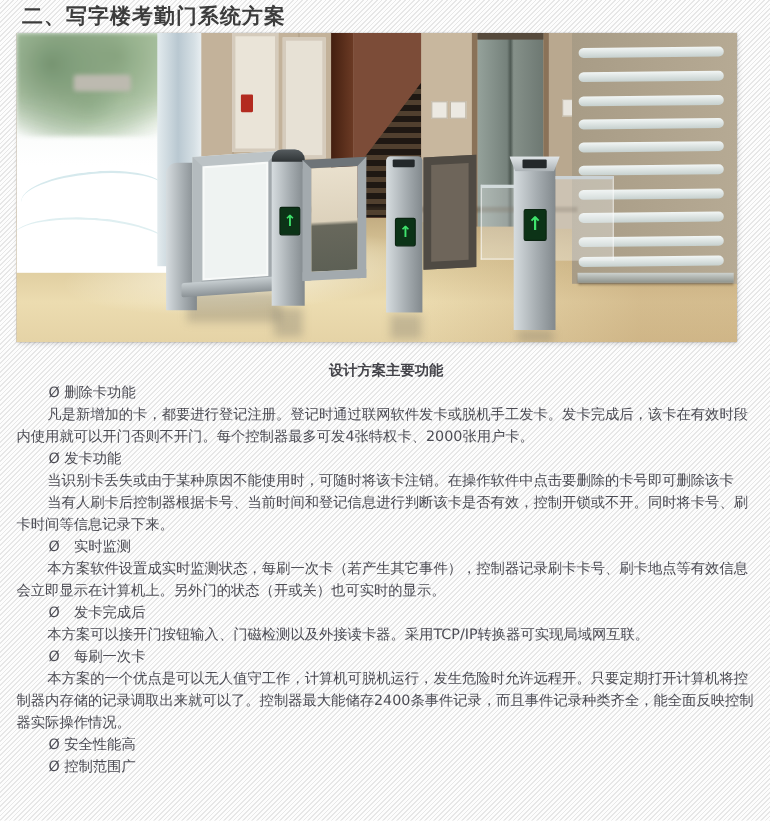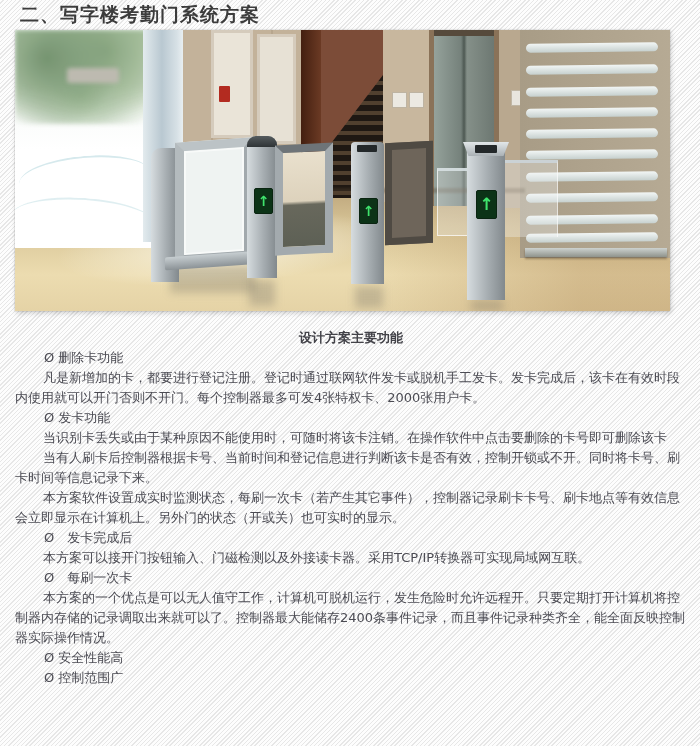--- a/index.html
+++ b/index.html
@@ -196,20 +196,21 @@
   <h3>设计方案主要功能</h3>
 
   <div class="bullet">Ø 删除卡功能</div>
   <p class="para">凡是新增加的卡，都要进行登记注册。登记时通过联网软件发卡或脱机手工发卡。发卡完成后，该卡在有效时段内使用就可以开门否则不开门。每个控制器最多可发4张特权卡、2000张用户卡。</p>
 
   <div class="bullet">Ø 发卡功能</div>
   <p class="para">当识别卡丢失或由于某种原因不能使用时，可随时将该卡注销。在操作软件中点击要删除的卡号即可删除该卡</p>
 
   <p class="para">当有人刷卡后控制器根据卡号、当前时间和登记信息进行判断该卡是否有效，控制开锁或不开。同时将卡号、刷卡时间等信息记录下来。</p>
 
+  <div class="bullet">Ø　实时监测</div>
   <p class="para">本方案软件设置成实时监测状态，每刷一次卡（若产生其它事件），控制器记录刷卡卡号、刷卡地点等有效信息会立即显示在计算机上。另外门的状态（开或关）也可实时的显示。</p>
 
   <div class="bullet">Ø　发卡完成后</div>
   <p class="para">本方案可以接开门按钮输入、门磁检测以及外接读卡器。采用TCP/IP转换器可实现局域网互联。</p>
 
   <div class="bullet">Ø　每刷一次卡</div>
   <p class="para">本方案的一个优点是可以无人值守工作，计算机可脱机运行，发生危险时允许远程开。只要定期打开计算机将控制器内存储的记录调取出来就可以了。控制器最大能储存2400条事件记录，而且事件记录种类齐全，能全面反映控制器实际操作情况。</p>
 
   <div class="bullet">Ø 安全性能高</div>
 

